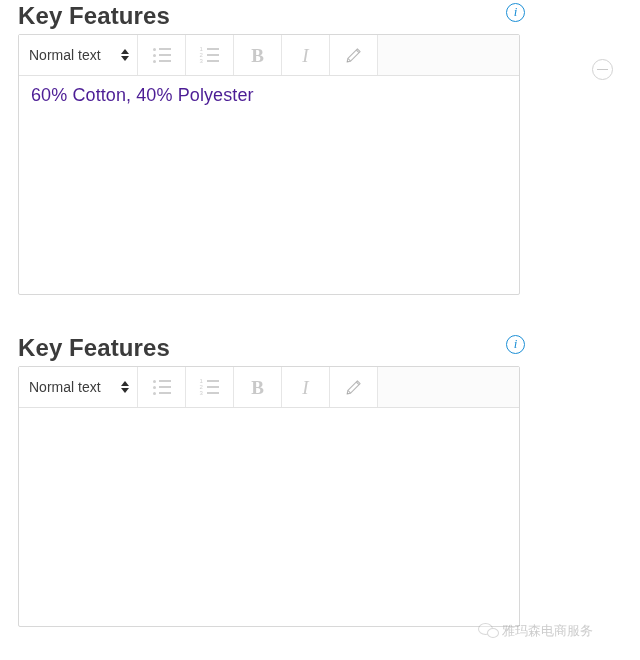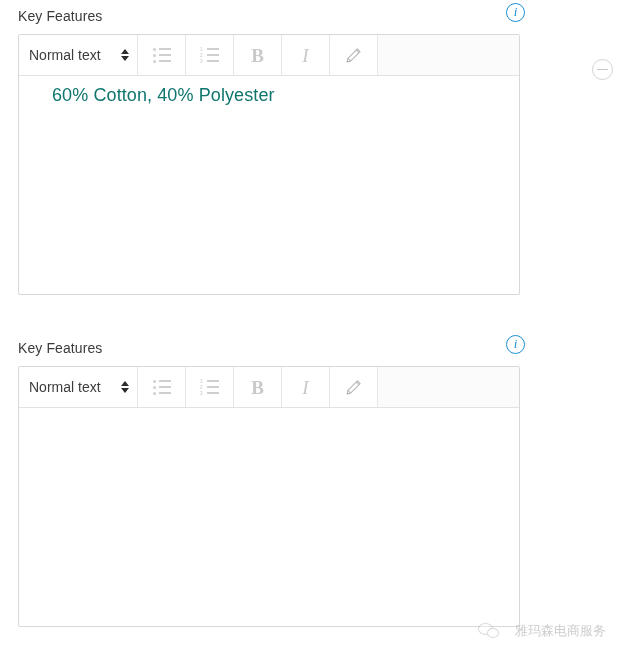--- a/index.html
+++ b/index.html
@@ -36,23 +36,23 @@
   .label-row {
     position: relative;
     height: 34px;
     width: 503px;
     margin-left: 18px;
   }
   .field-label {
     position: absolute;
     left: 0;
     top: 4px;
-    font-size: 14px;
+    font-size: 24px;
     line-height: 24px;
-    font-weight: 400;
+    font-weight: 700;
     color: #3b3b3b;
     letter-spacing: 0.1px;
     white-space: nowrap;
   }
   .info-icon {
     position: absolute;
     right: -4px;
     top: 3px;
     width: 19px;
     height: 19px;
@@ -204,25 +204,24 @@
   .editor-body {
     padding: 6px 12px 10px 12px;
     height: calc(100% - 41px);
     box-sizing: border-box;
     overflow: hidden;
     cursor: text;
   }
   .editor-text {
     font-size: 18px;
     line-height: 26px;
-    color: #0f766e;
+    color: #4c1d95;
     letter-spacing: 0.1px;
     white-space: pre-wrap;
     word-break: break-word;
-    margin-left: 21px;
   }
 
   
   .row-controls {
     position: absolute;
     display: flex;
     align-items: center;
     gap: 12px;
   }
   .rc-1 { left: 592px; top: 59px; }
@@ -247,21 +246,21 @@
     background: #c9c9c9;
   }
 
   
   .watermark {
     position: absolute;
     left: 478px;
     top: 622px;
     display: flex;
     align-items: center;
-    gap: 15px;
+    gap: 2px;
     opacity: 0.38;
     user-select: none;
     pointer-events: none;
   }
   .wm-icon {
     position: relative;
     width: 22px;
     height: 17px;
   }
   .wm-icon .bub {

